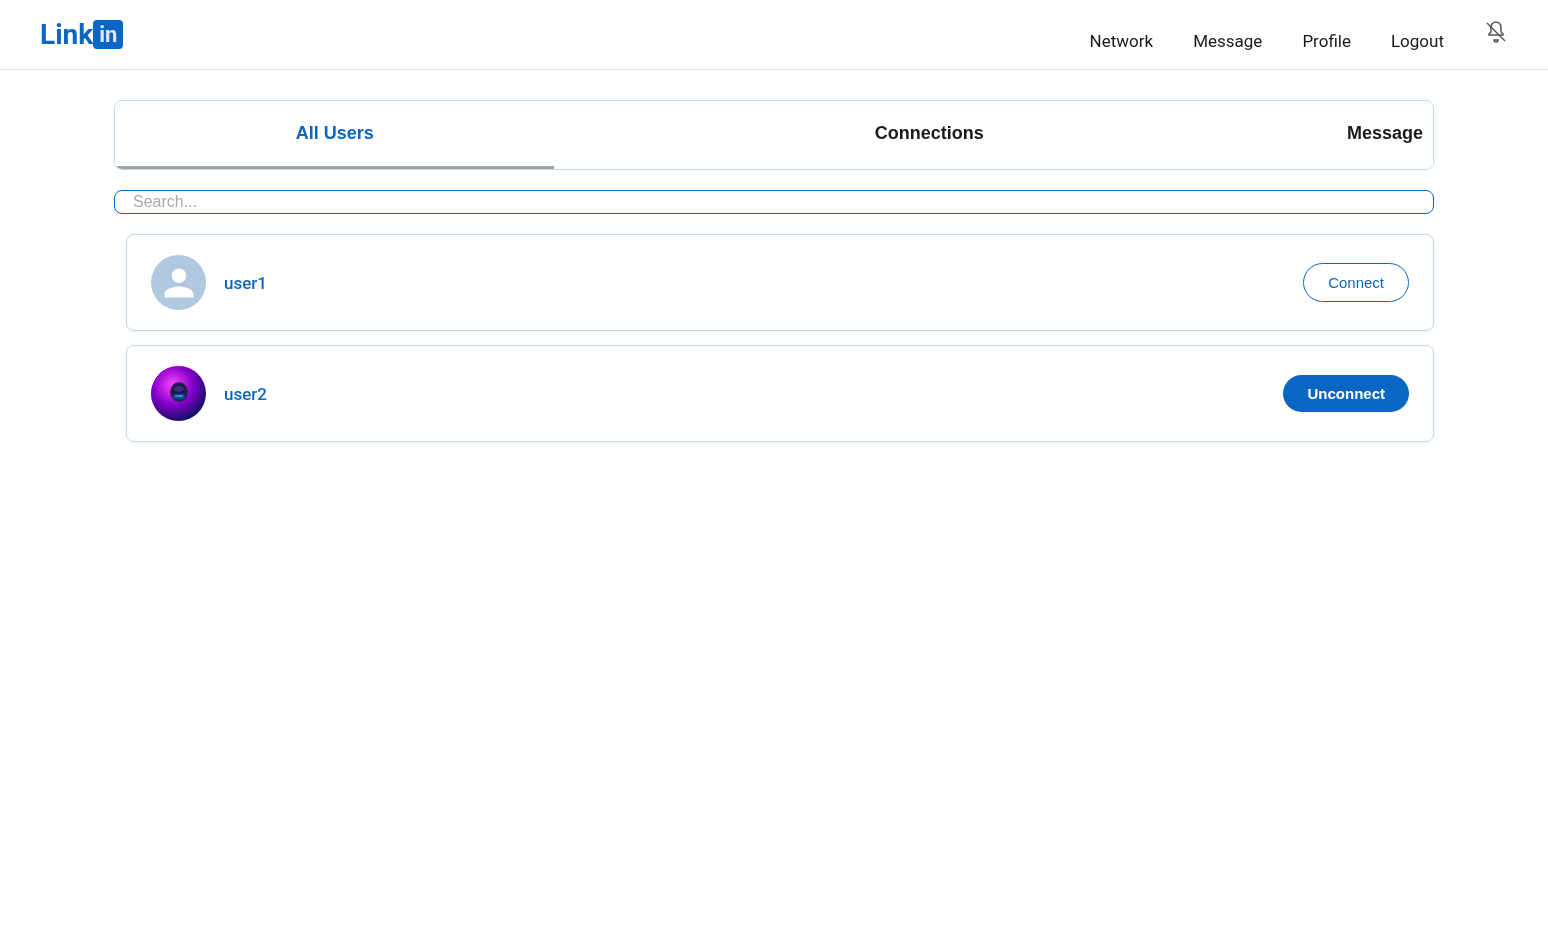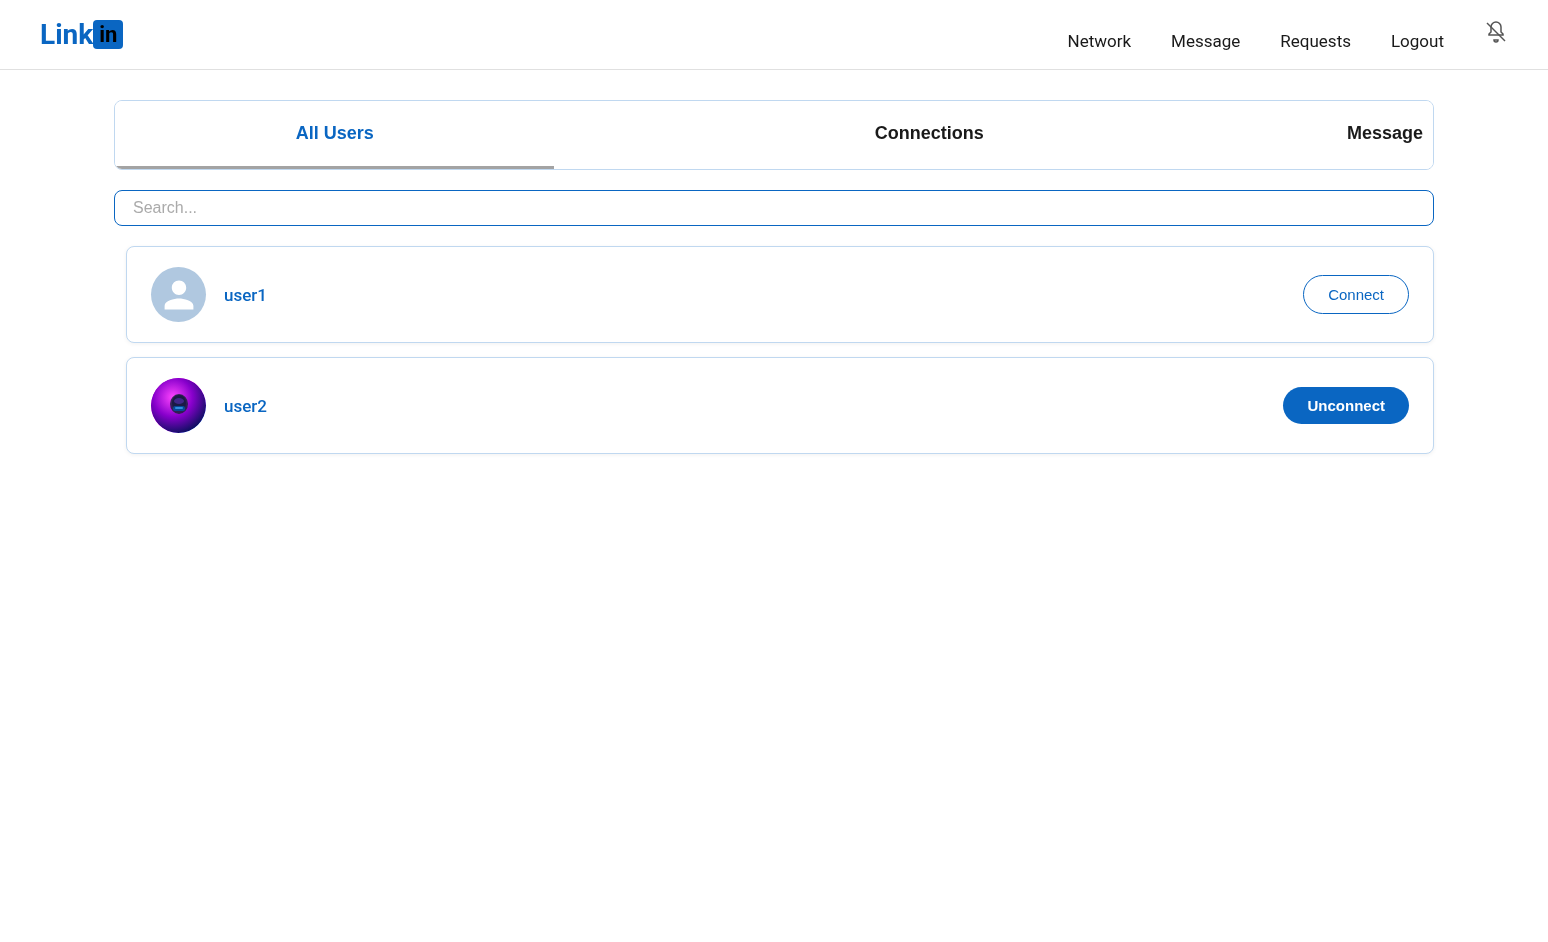--- a/index.html
+++ b/index.html
@@ -30,21 +30,21 @@
       text-decoration: none;
       display: flex;
       align-items: center;
       justify-content: space-between;
     }
     .logo-link .link-text {
       color: #0a66c2;
     }
     .logo-box {
       background: #0a66c2;
-      color: #000000;
+      color: #e5e5e5;
       font-size: 22px;
       font-weight: 700;
       padding: 2px 6px;
       border-radius: 4px;
       margin-left: 0px;
     }
     .nav {
       display: flex;
       align-items: center;
       gap: 40px;
@@ -95,21 +95,21 @@
       border-bottom: 3px solid #a3a3a3;
     }
     .tab:not(.active) {
       border-bottom: 3px solid transparent;
       text-align: right;
     }
 
     
     .search-input {
       width: 100%;
-      padding: 8px 18px;
+      padding: 2px 18px;
       border: 1.5px solid #0a66c2;
       border-radius: 8px;
       font-size: 16px;
       color: #555;
       outline: none;
       margin-bottom: 20px;
     }
     .search-input::placeholder { color: #aaa; }
 
     
@@ -203,21 +203,21 @@
 <header class="header">
   <div class="logo">
     <a class="logo-link">
       <span class="link-text">Link</span>
         <span class="logo-box">in</span>
     </a>
   </div>
   <nav class="nav">
     <a class="nav-item">Network</a>
     <a class="nav-item">Message</a>
-    <a class="nav-item">Requests</a>
+    <a class="nav-item">Profile</a>
     <a class="nav-item">Logout</a>
     <span class="bell-icon">
       <svg width="24" height="24" viewBox="0 0 24 24" fill="none" xmlns="http://www.w3.org/2000/svg">
         <path d="M12 2C9.24 2 7 4.24 7 7v5l-2 2v1h14v-1l-2-2V7c0-2.76-2.24-5-5-5zm0 20c1.1 0 2-.9 2-2h-4c0 1.1.9 2 2 2z" stroke="#555" stroke-width="1.5" fill="none"></path>
         <line x1="3" y1="3" x2="21" y2="21" stroke="#555" stroke-width="1.5"></line>
       </svg>
     </span>
   </nav>
 </header>
 

